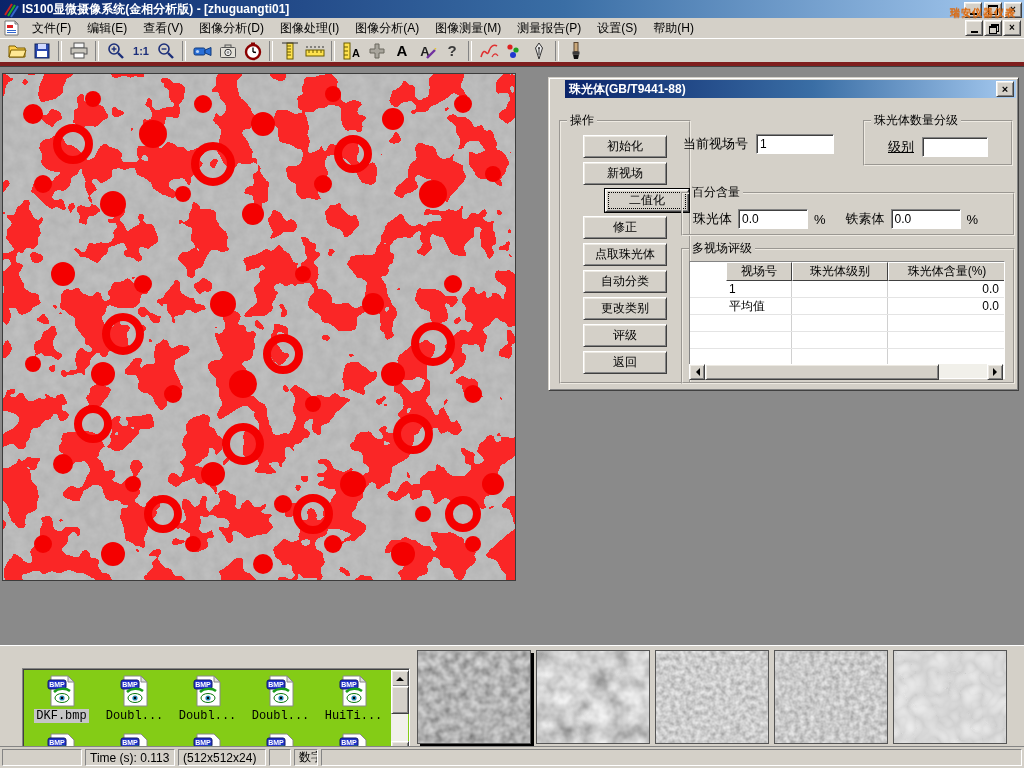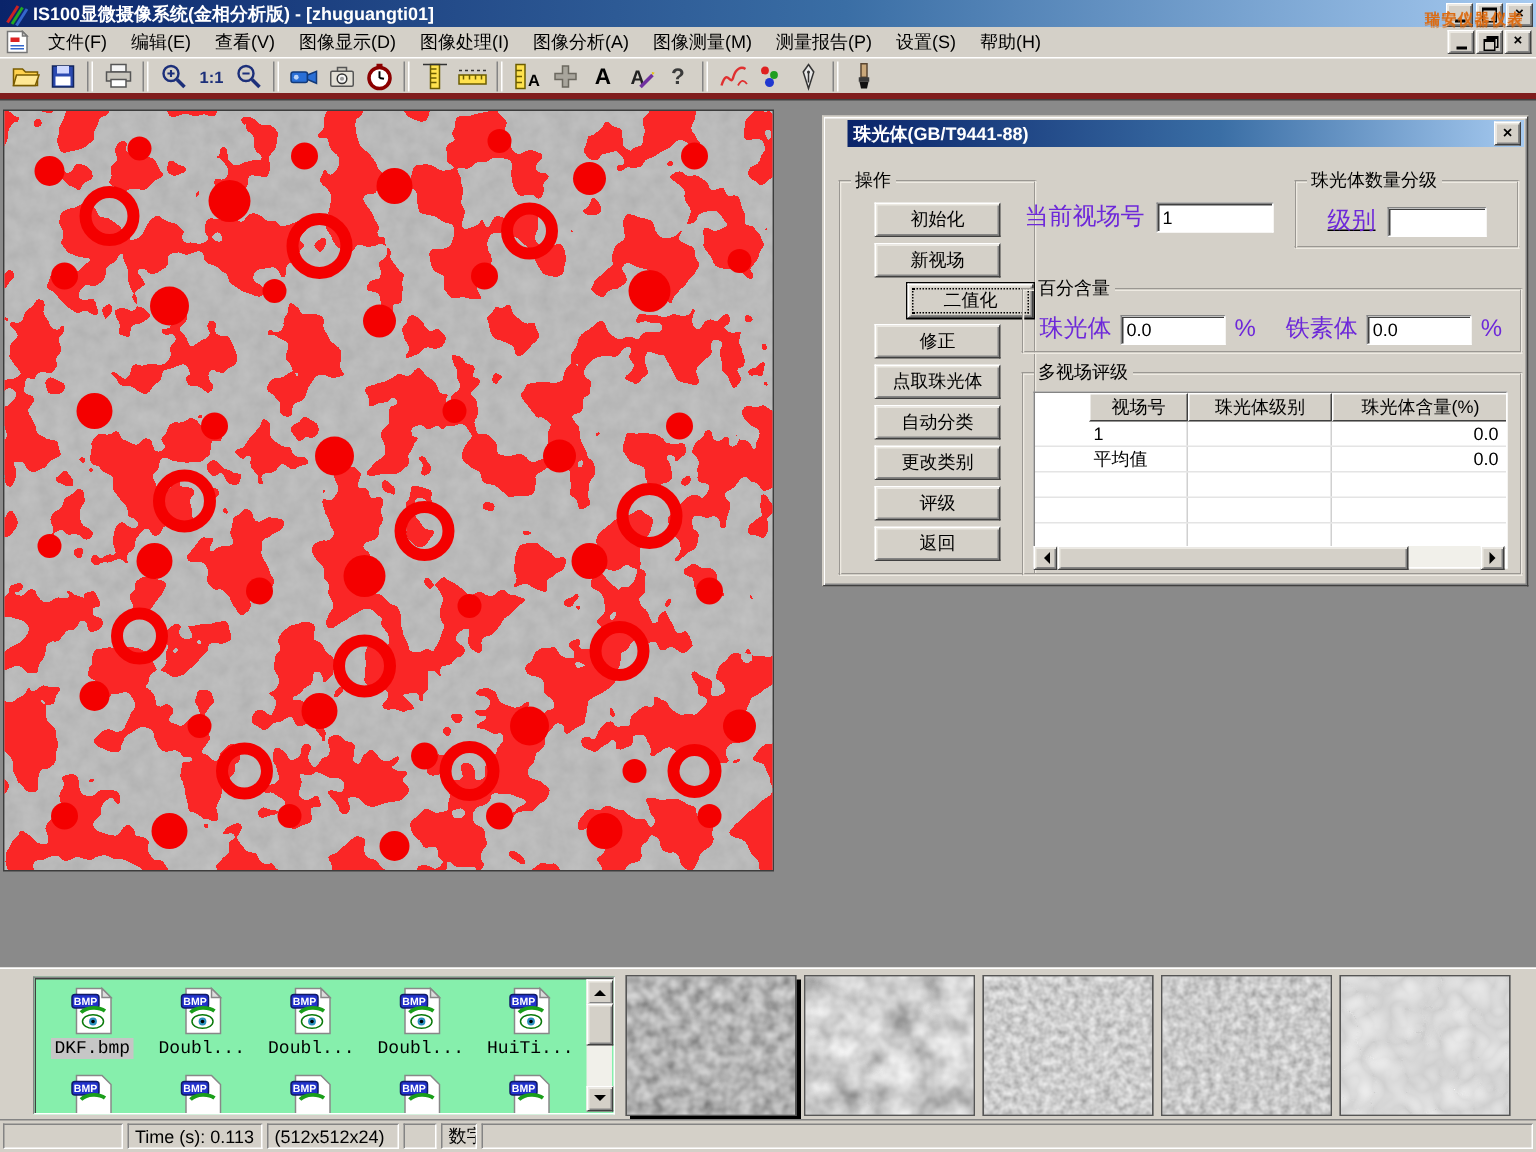--- a/index.html
+++ b/index.html
@@ -60,21 +60,21 @@
              font-size:11px;font-weight:bold;color:#000;}
   .dlg-body{position:absolute;left:2px;top:20px;right:2px;bottom:2px;}
   fieldset{margin:0;padding:0;border:2px groove #eeeae2;position:absolute;}
   legend{font-size:12px;padding:0 3px;margin-left:6px;}
   .fs-op{left:8px;top:14px;width:106px;height:268px;}
   .op-col{display:flex;flex-direction:column;align-items:center;padding-top:6px;}
   .dbtn{width:84px;height:23px;margin-bottom:4px;font-size:12px;display:flex;align-items:center;justify-content:center;
         cursor:default;box-sizing:border-box;}
   .dbtn.focused{box-shadow:0 0 0 1px #000, inset 1px 1px 0 #ece9e2, inset -1px -1px 0 #848484;
                 outline:1px dotted #000;outline-offset:-4px;margin-left:44px;}
-  .lbl{font-size:16px;color:#6d28d9;white-space:nowrap;}
+  .lbl{font-size:13px;color:#000000;white-space:nowrap;}
   .field{height:18px;font-size:12px;padding:0 3px;box-sizing:content-box;}
   .cur-row{position:absolute;left:132px;top:36px;display:flex;align-items:center;gap:8px;}
   .fs-grade{left:312px;top:14px;width:146px;height:50px;}
   .grade-row{display:flex;align-items:center;justify-content:center;gap:8px;padding-top:8px;text-decoration:underline;}
   .fs-pct{left:130px;top:86px;width:330px;height:48px;}
   .pct-row{display:flex;align-items:center;gap:6px;padding:8px 0 0 10px;}
   .fs-multi{left:130px;top:142px;width:330px;height:140px;}
   .grid{position:absolute;left:6px;top:4px;width:314px;height:116px;overflow:hidden;
         border:1px solid;border-color:#848484 #fff #fff #848484;background:#fff;}
   .grid-head{display:flex;height:19px;}
@@ -89,21 +89,21 @@
   .sbtn{width:14px;height:14px;flex:none;display:flex;align-items:center;justify-content:center;}
   .arr-l{width:0;height:0;border:4px solid transparent;border-right:4px solid #000;margin-left:-3px;}
   .arr-r{width:0;height:0;border:4px solid transparent;border-left:4px solid #000;margin-right:-3px;}
   .arr-u{width:0;height:0;border:4px solid transparent;border-bottom:4px solid #000;margin-top:-3px;}
   .arr-d{width:0;height:0;border:4px solid transparent;border-top:4px solid #000;margin-bottom:-3px;}
   .hthumb{width:232px;height:14px;flex:none;}
 
   
   .bottom-strip{position:absolute;left:0;top:645px;width:1024px;height:101px;background:#d4d0c8;
                 border-top:1px solid #ffffff;box-sizing:border-box;}
-  .file-panel{position:absolute;left:22px;top:5px;width:386px;height:90px;background:#86efac;overflow:hidden;}
+  .file-panel{position:absolute;left:22px;top:22px;width:386px;height:90px;background:#84cc16;overflow:hidden;}
   .file-rows{position:absolute;left:2px;top:2px;right:19px;}
   .file-row{display:flex;}
   .file-item{width:73px;display:flex;flex-direction:column;align-items:center;padding-top:3px;}
   .file-item svg{display:block;}
   .fname{font-family:"Liberation Mono","DejaVu Sans Mono",monospace;font-size:12px;margin-top:1px;padding:0 2px;white-space:nowrap;}
   .fname.sel{background:#c6c6c6;}
   .vscroll{position:absolute;right:1px;top:1px;width:17px;height:88px;background:#f1f0ea;}
   .vs-up{position:absolute;left:0;top:0;width:16px;height:15px;}
   .vs-dn{position:absolute;left:0;bottom:0;width:16px;height:15px;}
   .vthumb{position:absolute;left:0;top:16px;width:16px;height:26px;}
@@ -186,21 +186,21 @@
         <path d="M2 1 h10 l3 3 v11 h-13 z" fill="#fff" stroke="#777"></path>
         <path d="M12 1 l3 3 h-3 z" fill="#ddd" stroke="#777"></path>
         <rect x="4" y="5" width="6" height="3" fill="#d22"></rect>
         <rect x="4" y="10" width="9" height="1" fill="#36c"></rect>
         <rect x="4" y="12" width="9" height="1" fill="#36c"></rect>
       </svg>
     </span>
     <span class="menu-item">文件(F)</span>
     <span class="menu-item">编辑(E)</span>
     <span class="menu-item">查看(V)</span>
-    <span class="menu-item">图像显示(D)</span>
+    <span class="menu-item">图像分析(D)</span>
     <span class="menu-item">图像处理(I)</span>
     <span class="menu-item">图像分析(A)</span>
     <span class="menu-item">图像测量(M)</span>
     <span class="menu-item">测量报告(P)</span>
     <span class="menu-item">设置(S)</span>
     <span class="menu-item">帮助(H)</span>
     <span class="mdi-controls">
       <span class="wbtn bevel-out">
           <i class="min-bar"></i>
         </span>

